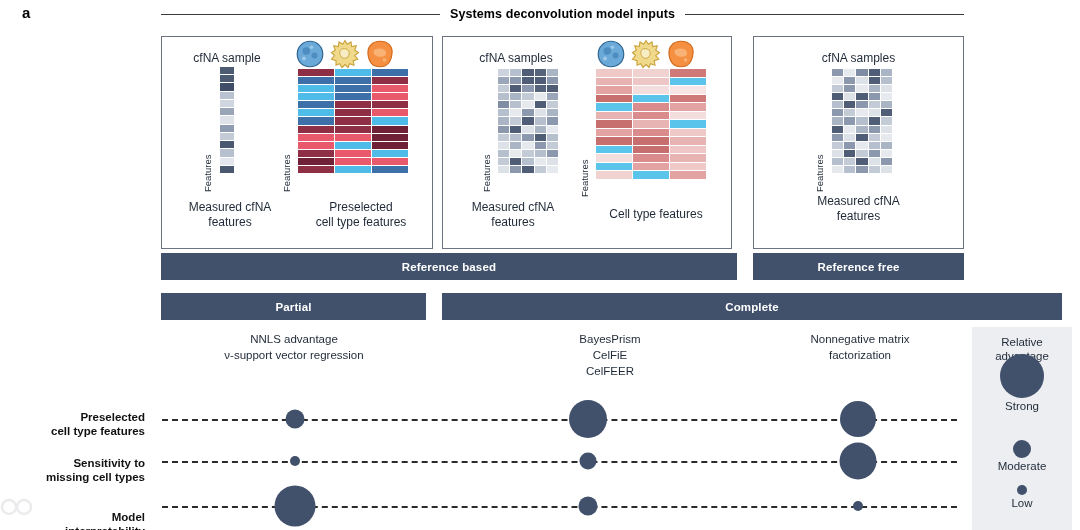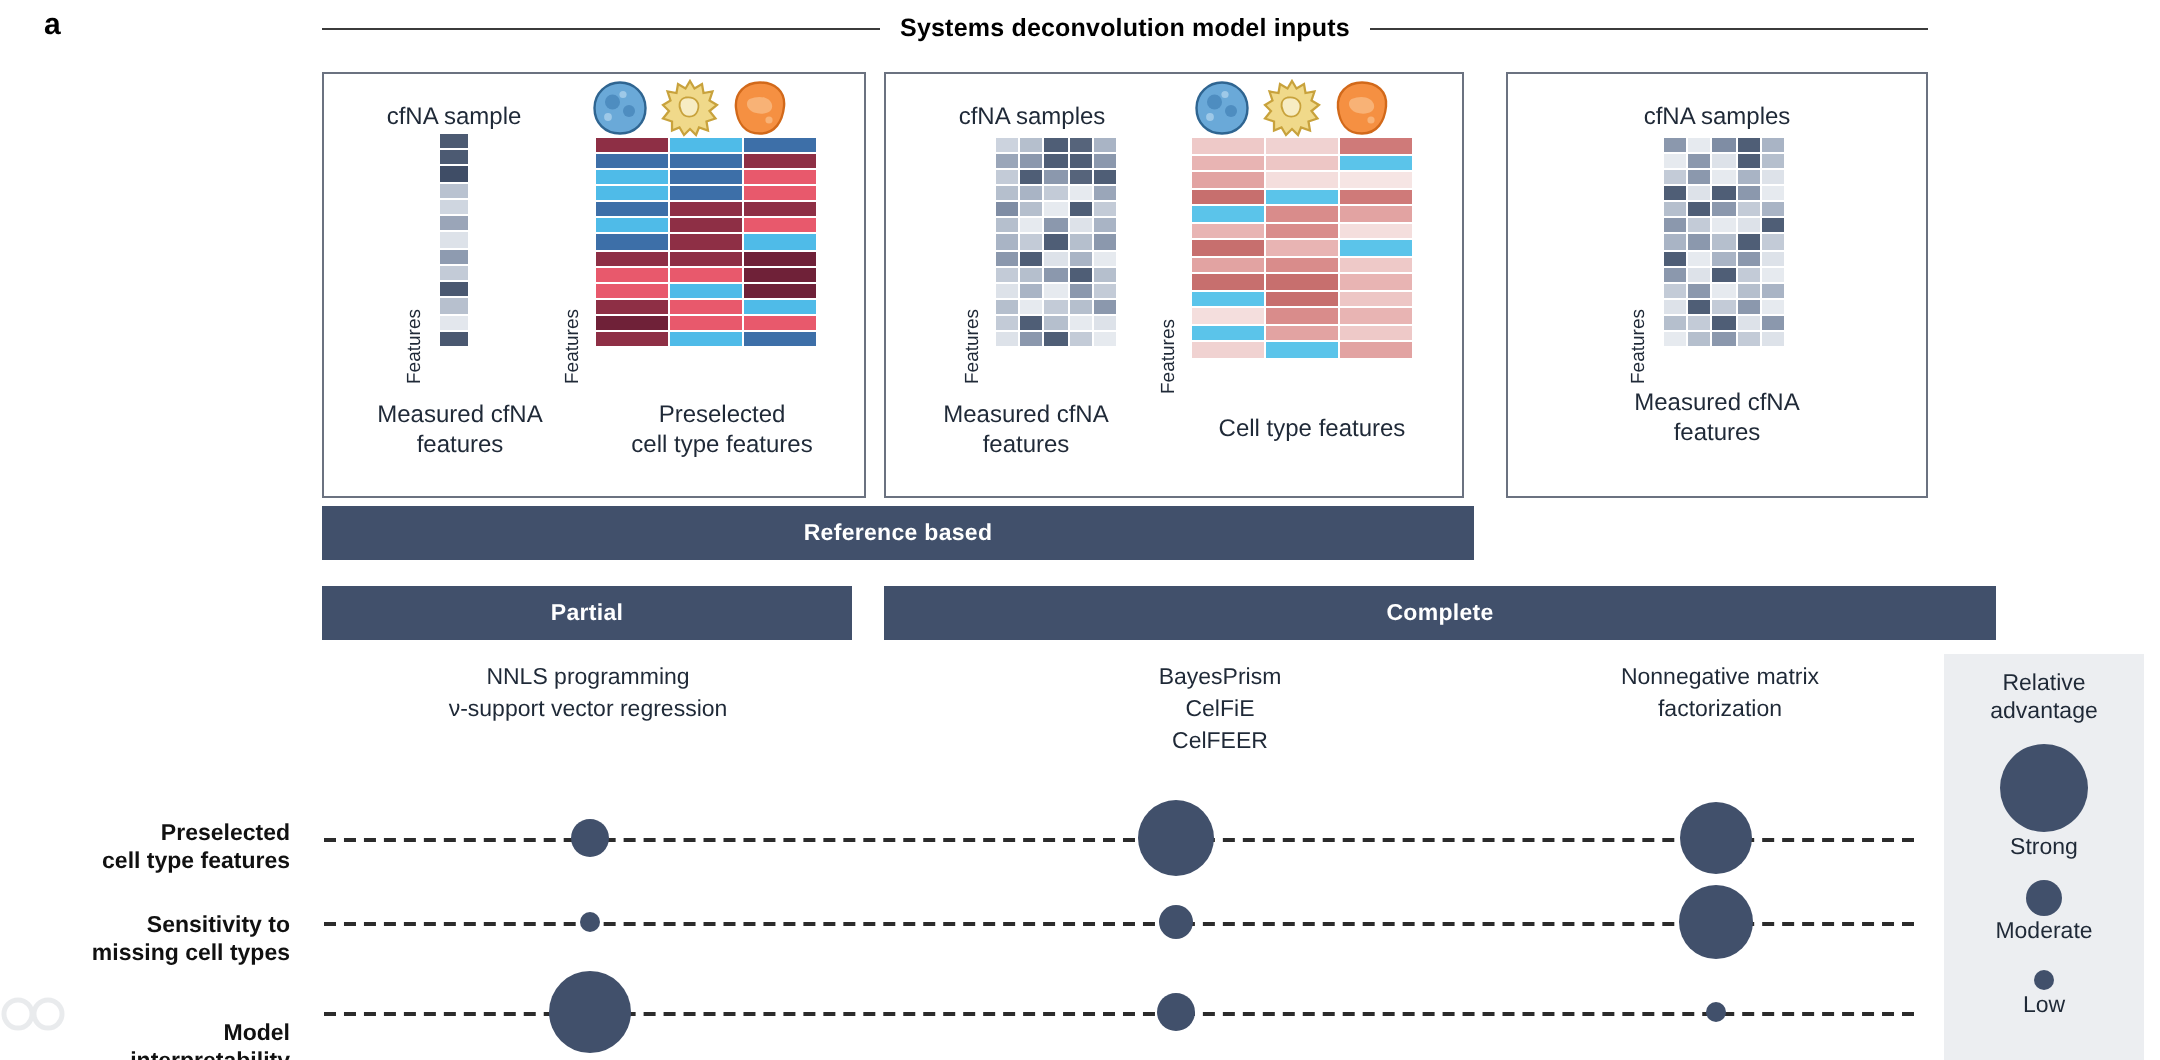--- a/index.html
+++ b/index.html
@@ -431,26 +431,27 @@
         </div>
 
       <div class="subcap" style="left:0;right:0;bottom:24px;">
         <div>Measured cfNA</div>
         <div>features</div>
       </div>
     </div>
   </div>
 
   <div class="banner" style="left:161px;top:253px;width:576px;height:27px;">Reference based</div>
+  <div class="banner" style="left:753px;top:253px;width:211px;height:27px;">Reference free</div>
 
   <div class="banner" style="left:161px;top:293px;width:265px;height:27px;">Partial</div>
-  <div class="banner" style="left:442px;top:293px;width:556px;height:27px;">Complete</div>
+  <div class="banner" style="left:442px;top:293px;width:620px;height:27px;">Complete</div>
 
   <div class="methods" style="left:166px;top:331px;width:256px;">
-    <div>NNLS programming</div>
+    <div>NNLS advantage</div>
     <div>ν-support vector regression</div>
   </div>
   <div class="methods" style="left:500px;top:331px;width:220px;">
     <div>BayesPrism</div>
     <div>CelFiE</div>
     <div>CelFEER</div>
   </div>
   <div class="methods" style="left:760px;top:331px;width:200px;">
     <div>Nonnegative matrix</div>
     <div>factorization</div>
@@ -485,21 +486,21 @@
       <div class="bubble" style="width: 19px; height: 19px; left: 588px; top: 506px; background: rgb(65, 80, 107);"></div>
       <div class="bubble" style="width: 10px; height: 10px; left: 858px; top: 506px; background: rgb(65, 80, 107);"></div>
     </div>
 
   <div class="legend">
     <div class="legend-title">
       <div>Relative</div>
       <div>advantage</div>
     </div>
 
-    <div class="legend-item" style="top:45px;">
+    <div class="legend-item" style="top:27px;">
       <span class="legend-dot" id="legend-dot-0" style="width: 44px; height: 44px; background: rgb(65, 80, 107);"></span>
       <span class="legend-cap">Strong</span>
     </div>
     <div class="legend-item" style="top:113px;">
       <span class="legend-dot" id="legend-dot-1" style="width: 18px; height: 18px; background: rgb(65, 80, 107);"></span>
       <span class="legend-cap">Moderate</span>
     </div>
     <div class="legend-item" style="top:158px;">
       <span class="legend-dot" id="legend-dot-2" style="width: 10px; height: 10px; background: rgb(65, 80, 107);"></span>
       <span class="legend-cap">Low</span>

